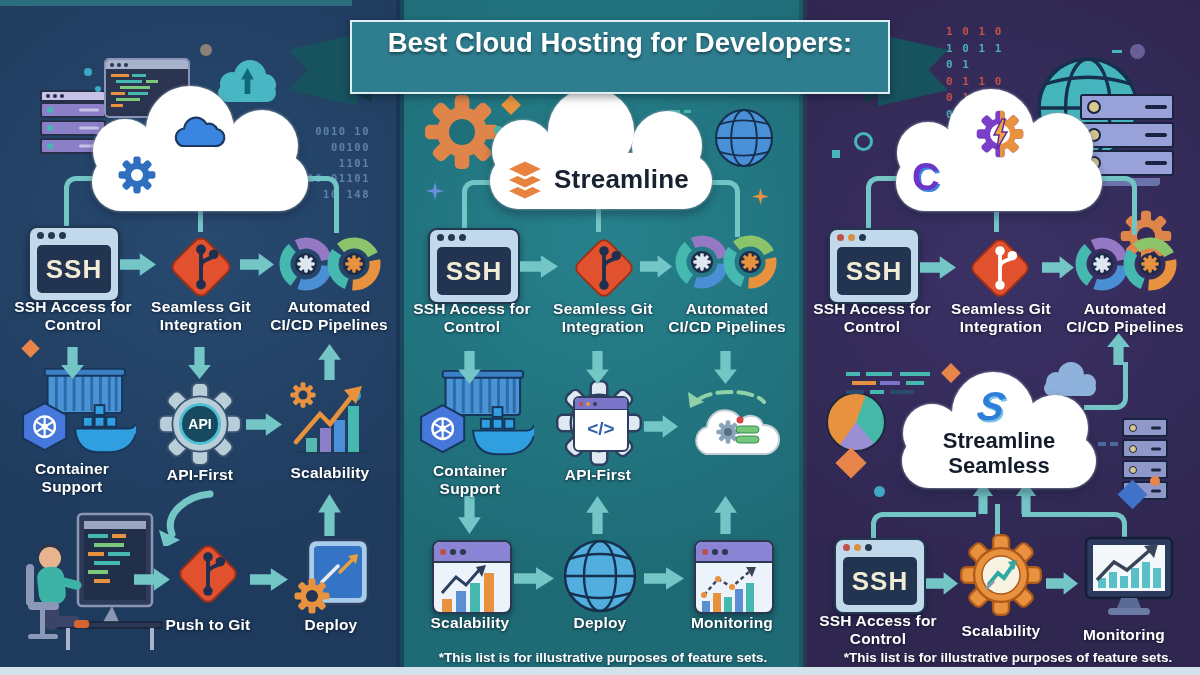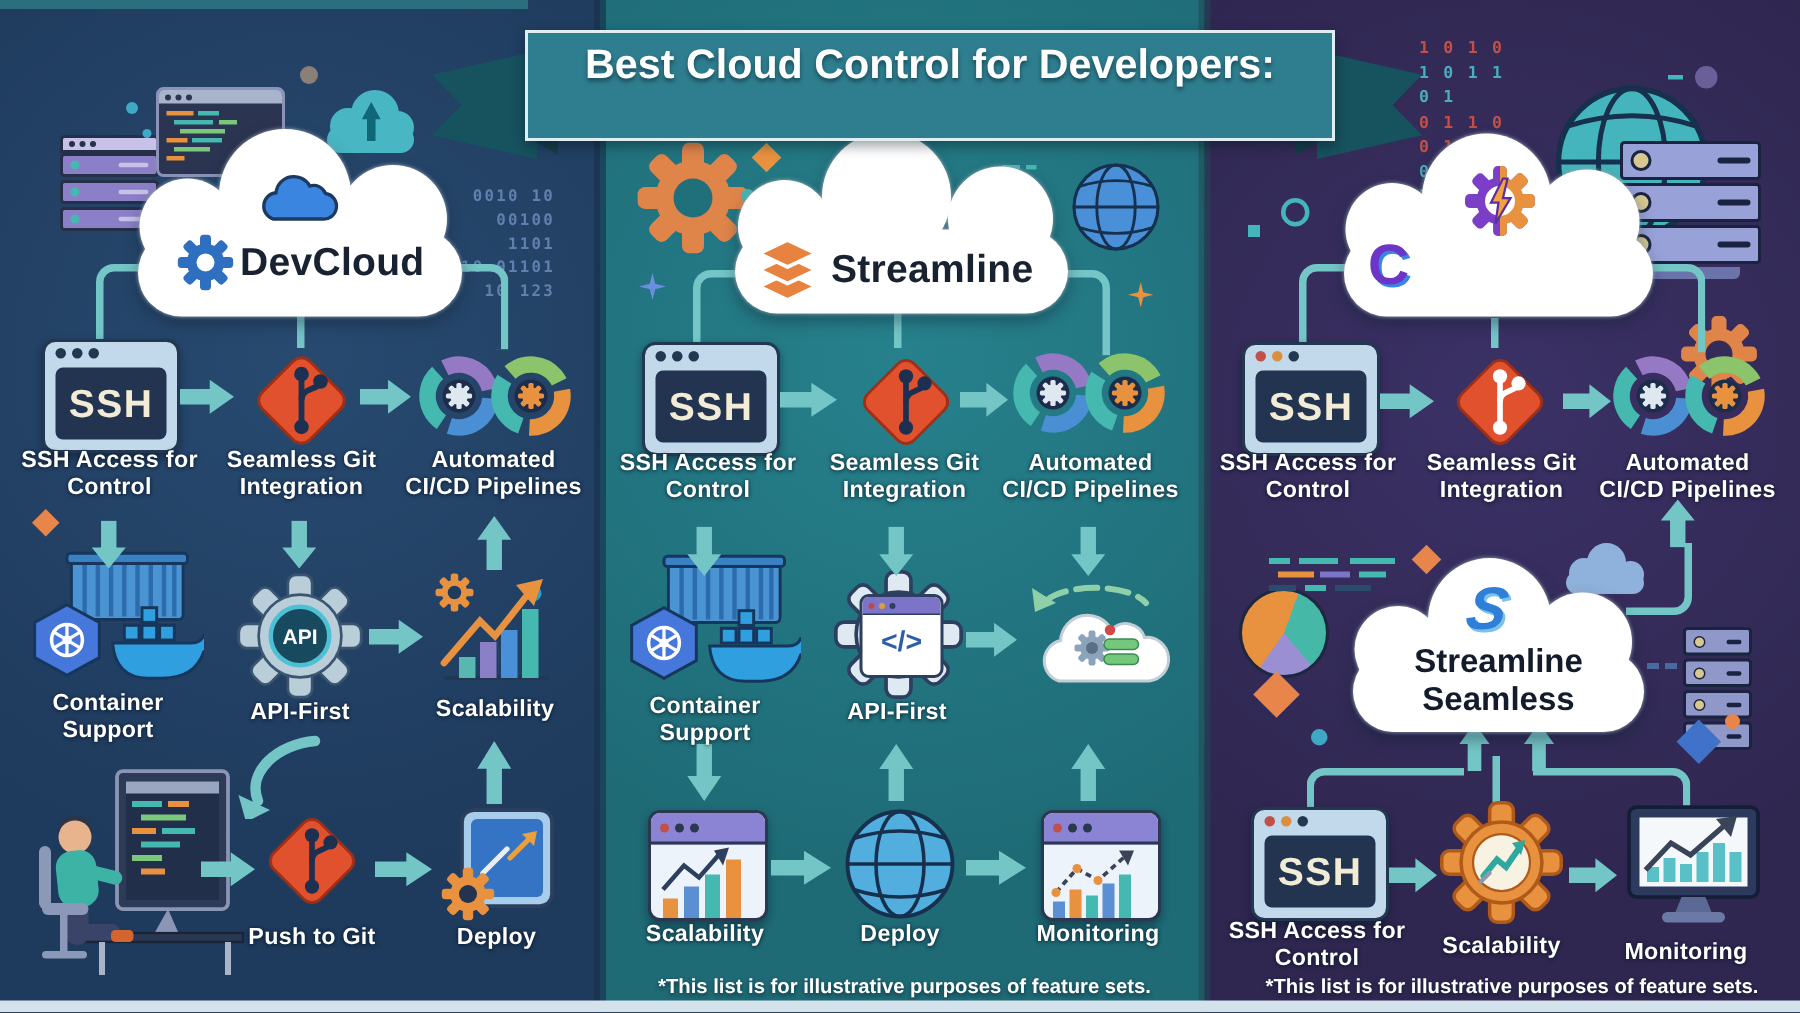--- a/index.html
+++ b/index.html
@@ -187,21 +187,21 @@
     <u style="left:0;bottom:2px;right:0;height:18px;"></u>
     <div class="au" style="left:22px;top:8px;width:15px;height:26px;background:#0e6878;"></div>
   </div>
   <div class="dot" style="left:200px;top:44px;width:12px;height:12px;background:#8a8078;"></div>
   <div class="dot" style="left:84px;top:68px;width:8px;height:8px;background:#3fa8c4;"></div>
   <div class="dot" style="left:95px;top:86px;width:6px;height:6px;background:#3fa8c4;"></div>
   <div class="binary c1bin" style="left:296px;top:124px;width:74px;">
     <div>0010 10</div>
     <div>00100 1101</div>
     <div>010 01101</div>
-    <div>10 123</div>
+    <div>10 148</div>
   </div>
   <div class="dia" style="left:24px;top:342px;width:13px;height:13px;background:#e8854a;"></div>
   <div class="dot" style="left:350px;top:390px;width:11px;height:11px;background:#2f9fc4;"></div>
 
   <svg class="abs" style="left:424px;top:94px" width="76" height="76">
       <use href="#gear" width="76" height="76" fill="#e0854a"></use>
       <circle cx="38" cy="38" r="13" fill="#20707c"></circle>
     </svg>
   <div class="dia" style="left:504px;top:98px;width:14px;height:14px;background:#e8923f;"></div>
   <div class="dot" style="left:494px;top:126px;width:9px;height:9px;background:#45b8b0;"></div>
@@ -315,21 +315,20 @@
     <b style="left:58px;bottom:42px;width:88px;height:88px;"></b>
     <b style="right:14px;bottom:34px;width:72px;height:72px;"></b>
   </div>
   <svg class="abs" style="left:170px;top:114px" width="56" height="38">
     <path d="M12 32 a9 9 0 0 1 2-17.5 a12 12 0 0 1 22.5-4.5 a8.5 8.5 0 0 1 10.5 5 a8 8 0 0 1-2.5 17 z" fill="#3a85e0" stroke="#1c3a60" stroke-width="2.2"></path>
   </svg>
   <svg class="abs" style="left:118px;top:156px" width="38" height="38">
       <use href="#gear" width="38" height="38" fill="#2f6fc0"></use>
       <circle cx="19" cy="19" r="6" fill="#fff"></circle>
     </svg>
-  <div class="logo-text" style="left:160px;top:159px;">DevCloud</div>
 
   <div class="cloud" style="left:486px;top:104px;width:230px;height:110px;">
     <u style="left:4px;right:4px;bottom:5px;height:56px;"></u>
     <b style="left:6px;bottom:32px;width:62px;height:62px;"></b>
     <b style="left:62px;bottom:40px;width:86px;height:86px;"></b>
     <b style="right:14px;bottom:33px;width:70px;height:70px;"></b>
   </div>
   <svg class="abs" style="left:502px;top:158px" width="46" height="44">
     <g fill="#e8823f" stroke="#fff" stroke-width="2.5" stroke-linejoin="round">
       <polygon points="23,24 42,33 23,42 4,33"></polygon>
@@ -643,17 +642,17 @@
   <div class="lbl" style="left:819px;top:612px;width:118px;">SSH Access for Control</div>
   <div class="lbl" style="left:947px;top:622px;width:108px;">Scalability</div>
   <div class="lbl" style="left:1068px;top:626px;width:112px;">Monitoring</div>
   <div class="foot" style="left:822px;top:650px;width:372px;">*This list is for illustrative purposes of feature sets.</div>
 
   <div class="tail" style="left:288px;clip-path:polygon(100% 0,100% 100%,0 78%,28% 50%,0 22%);"></div>
   <div class="tail" style="left:878px;clip-path:polygon(0 0,0 100%,100% 78%,72% 50%,100% 22%);"></div>
   <div class="abs" style="left:350px;top:90px;width:22px;height:13px;background:#133e4a;clip-path:polygon(0 0,100% 0,100% 100%);z-index:29;"></div>
   <div class="abs" style="left:864px;top:90px;width:22px;height:13px;background:#133e4a;clip-path:polygon(0 0,100% 0,0 100%);z-index:29;"></div>
   <div class="banner">
-    <div class="btitle">Best Cloud Control for Developers:</div>
+    <div class="btitle">Best Cloud Hosting for Developers:</div>
   </div>
 
   <div class="abs" style="left:0;top:667px;width:1200px;height:8px;background:#d4e2ec;z-index:40;"></div>
 </div>
 
 </body></html>

